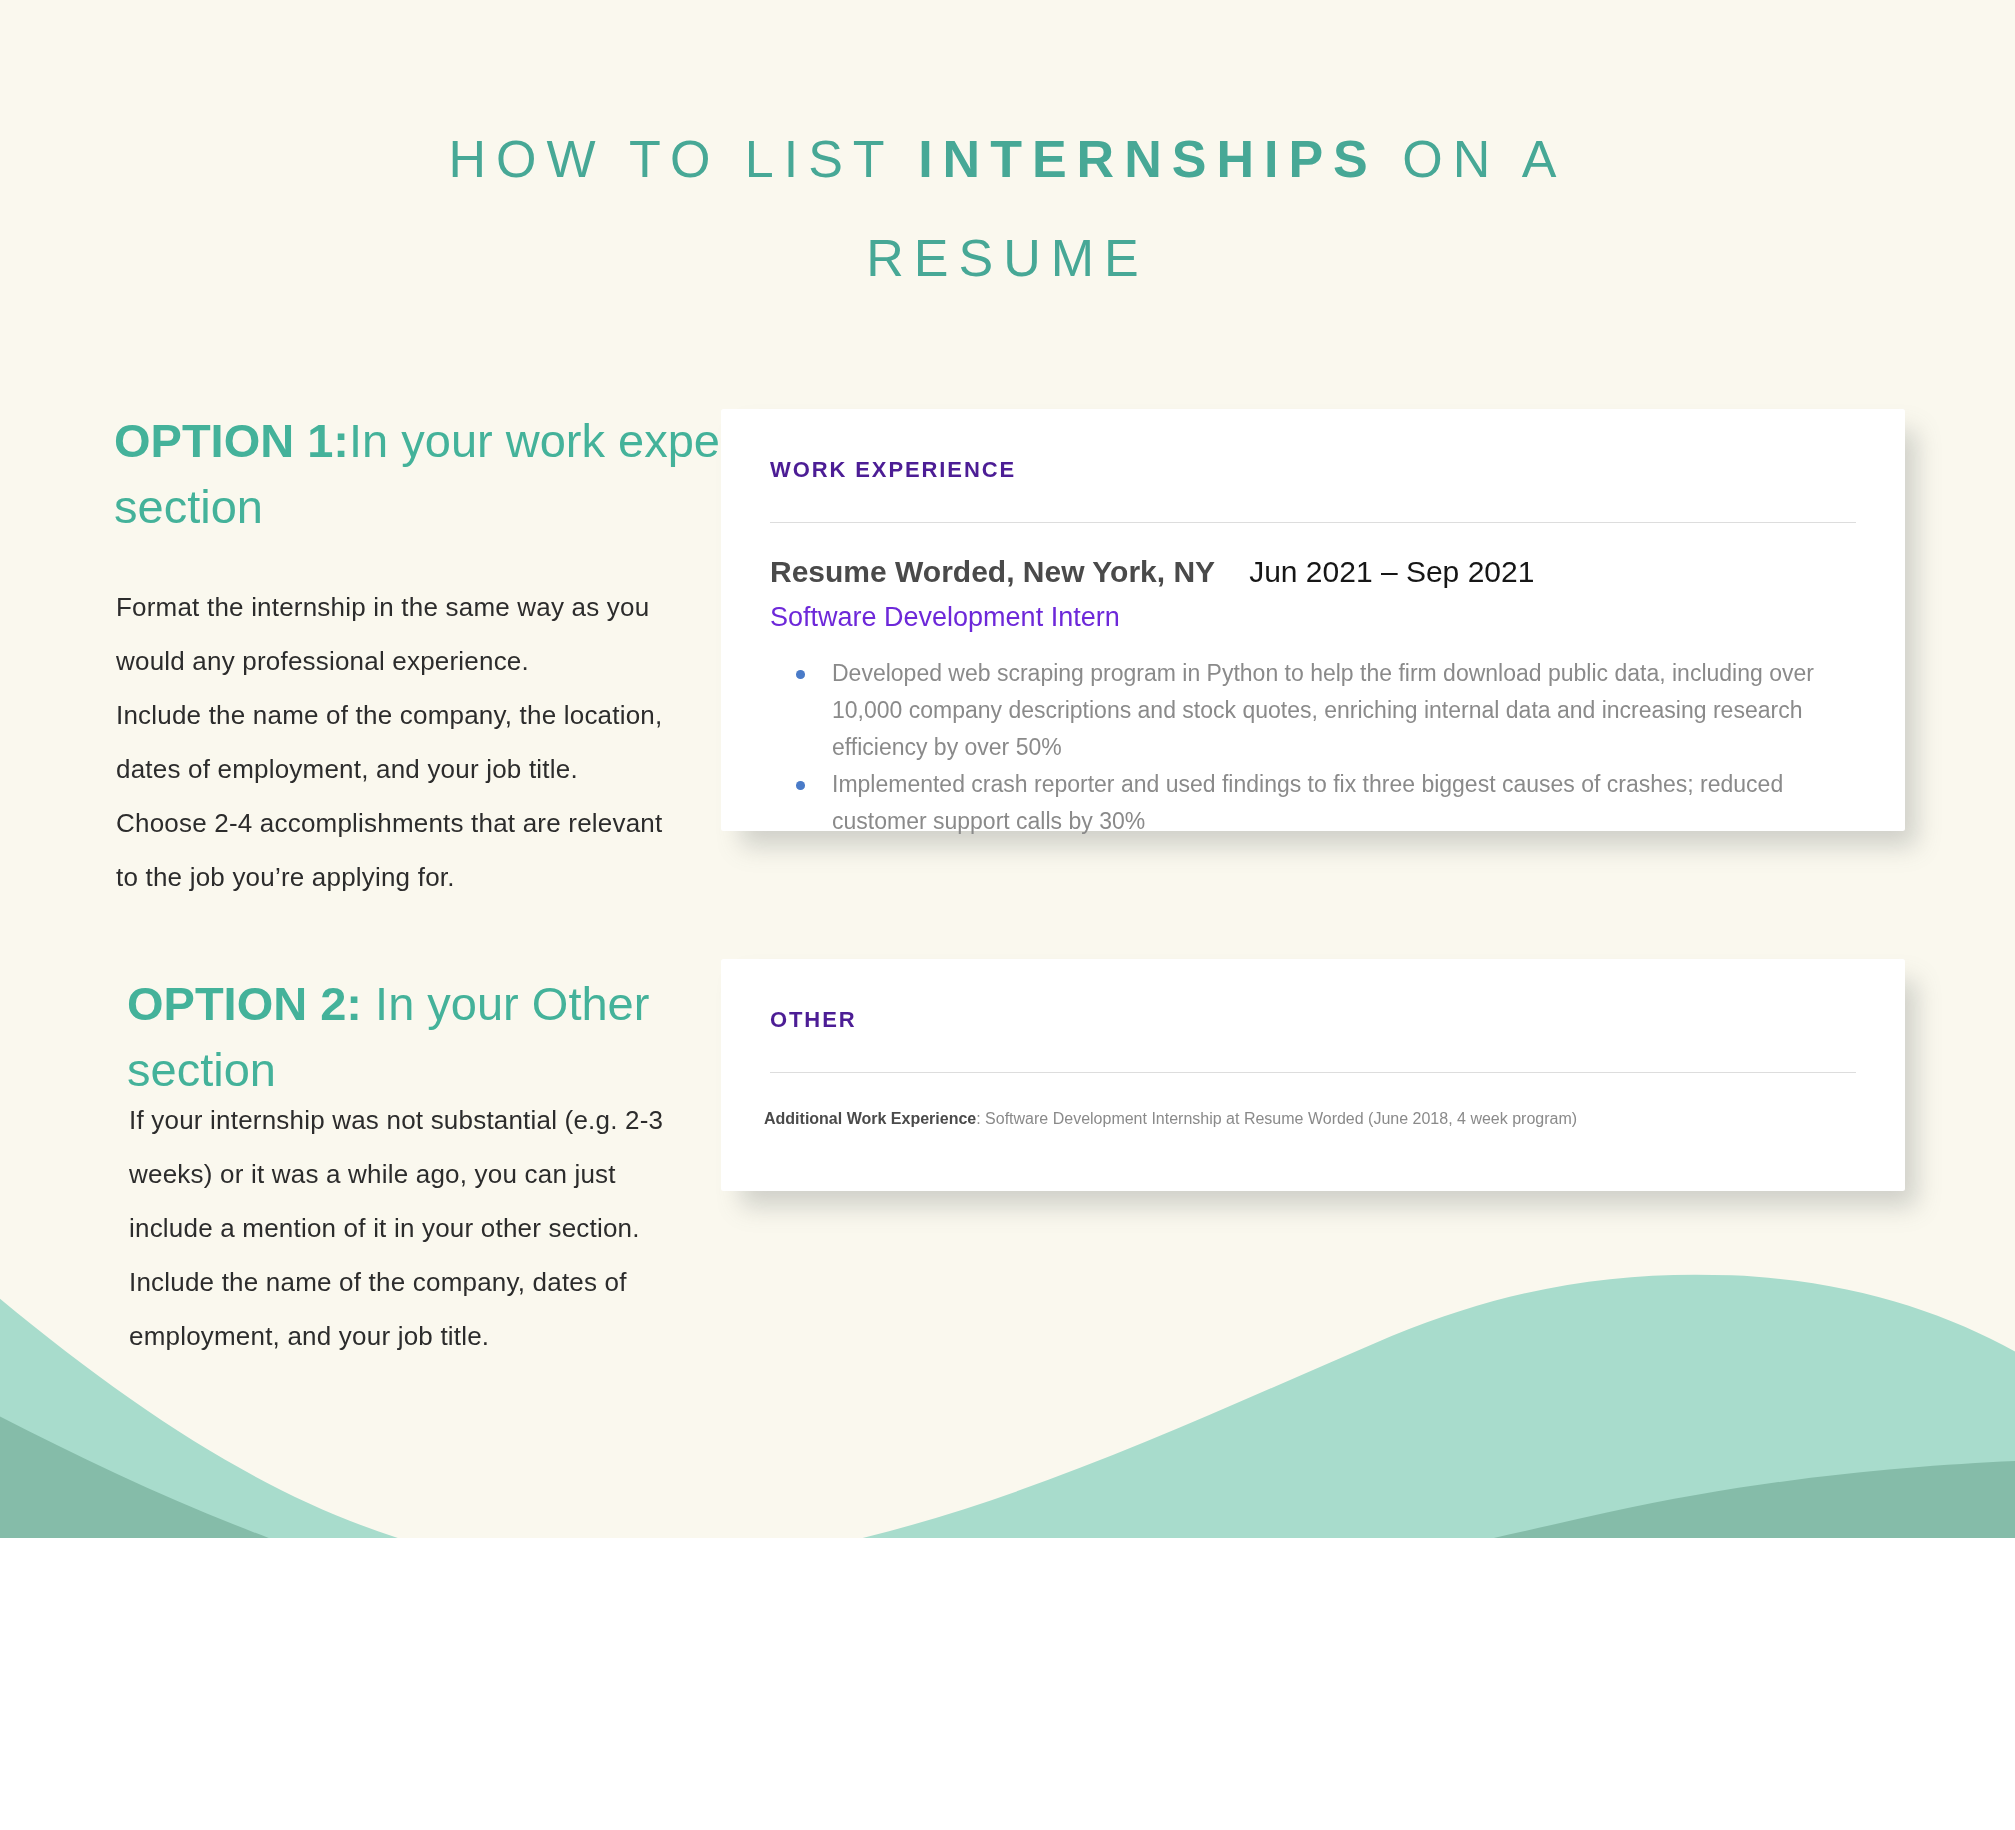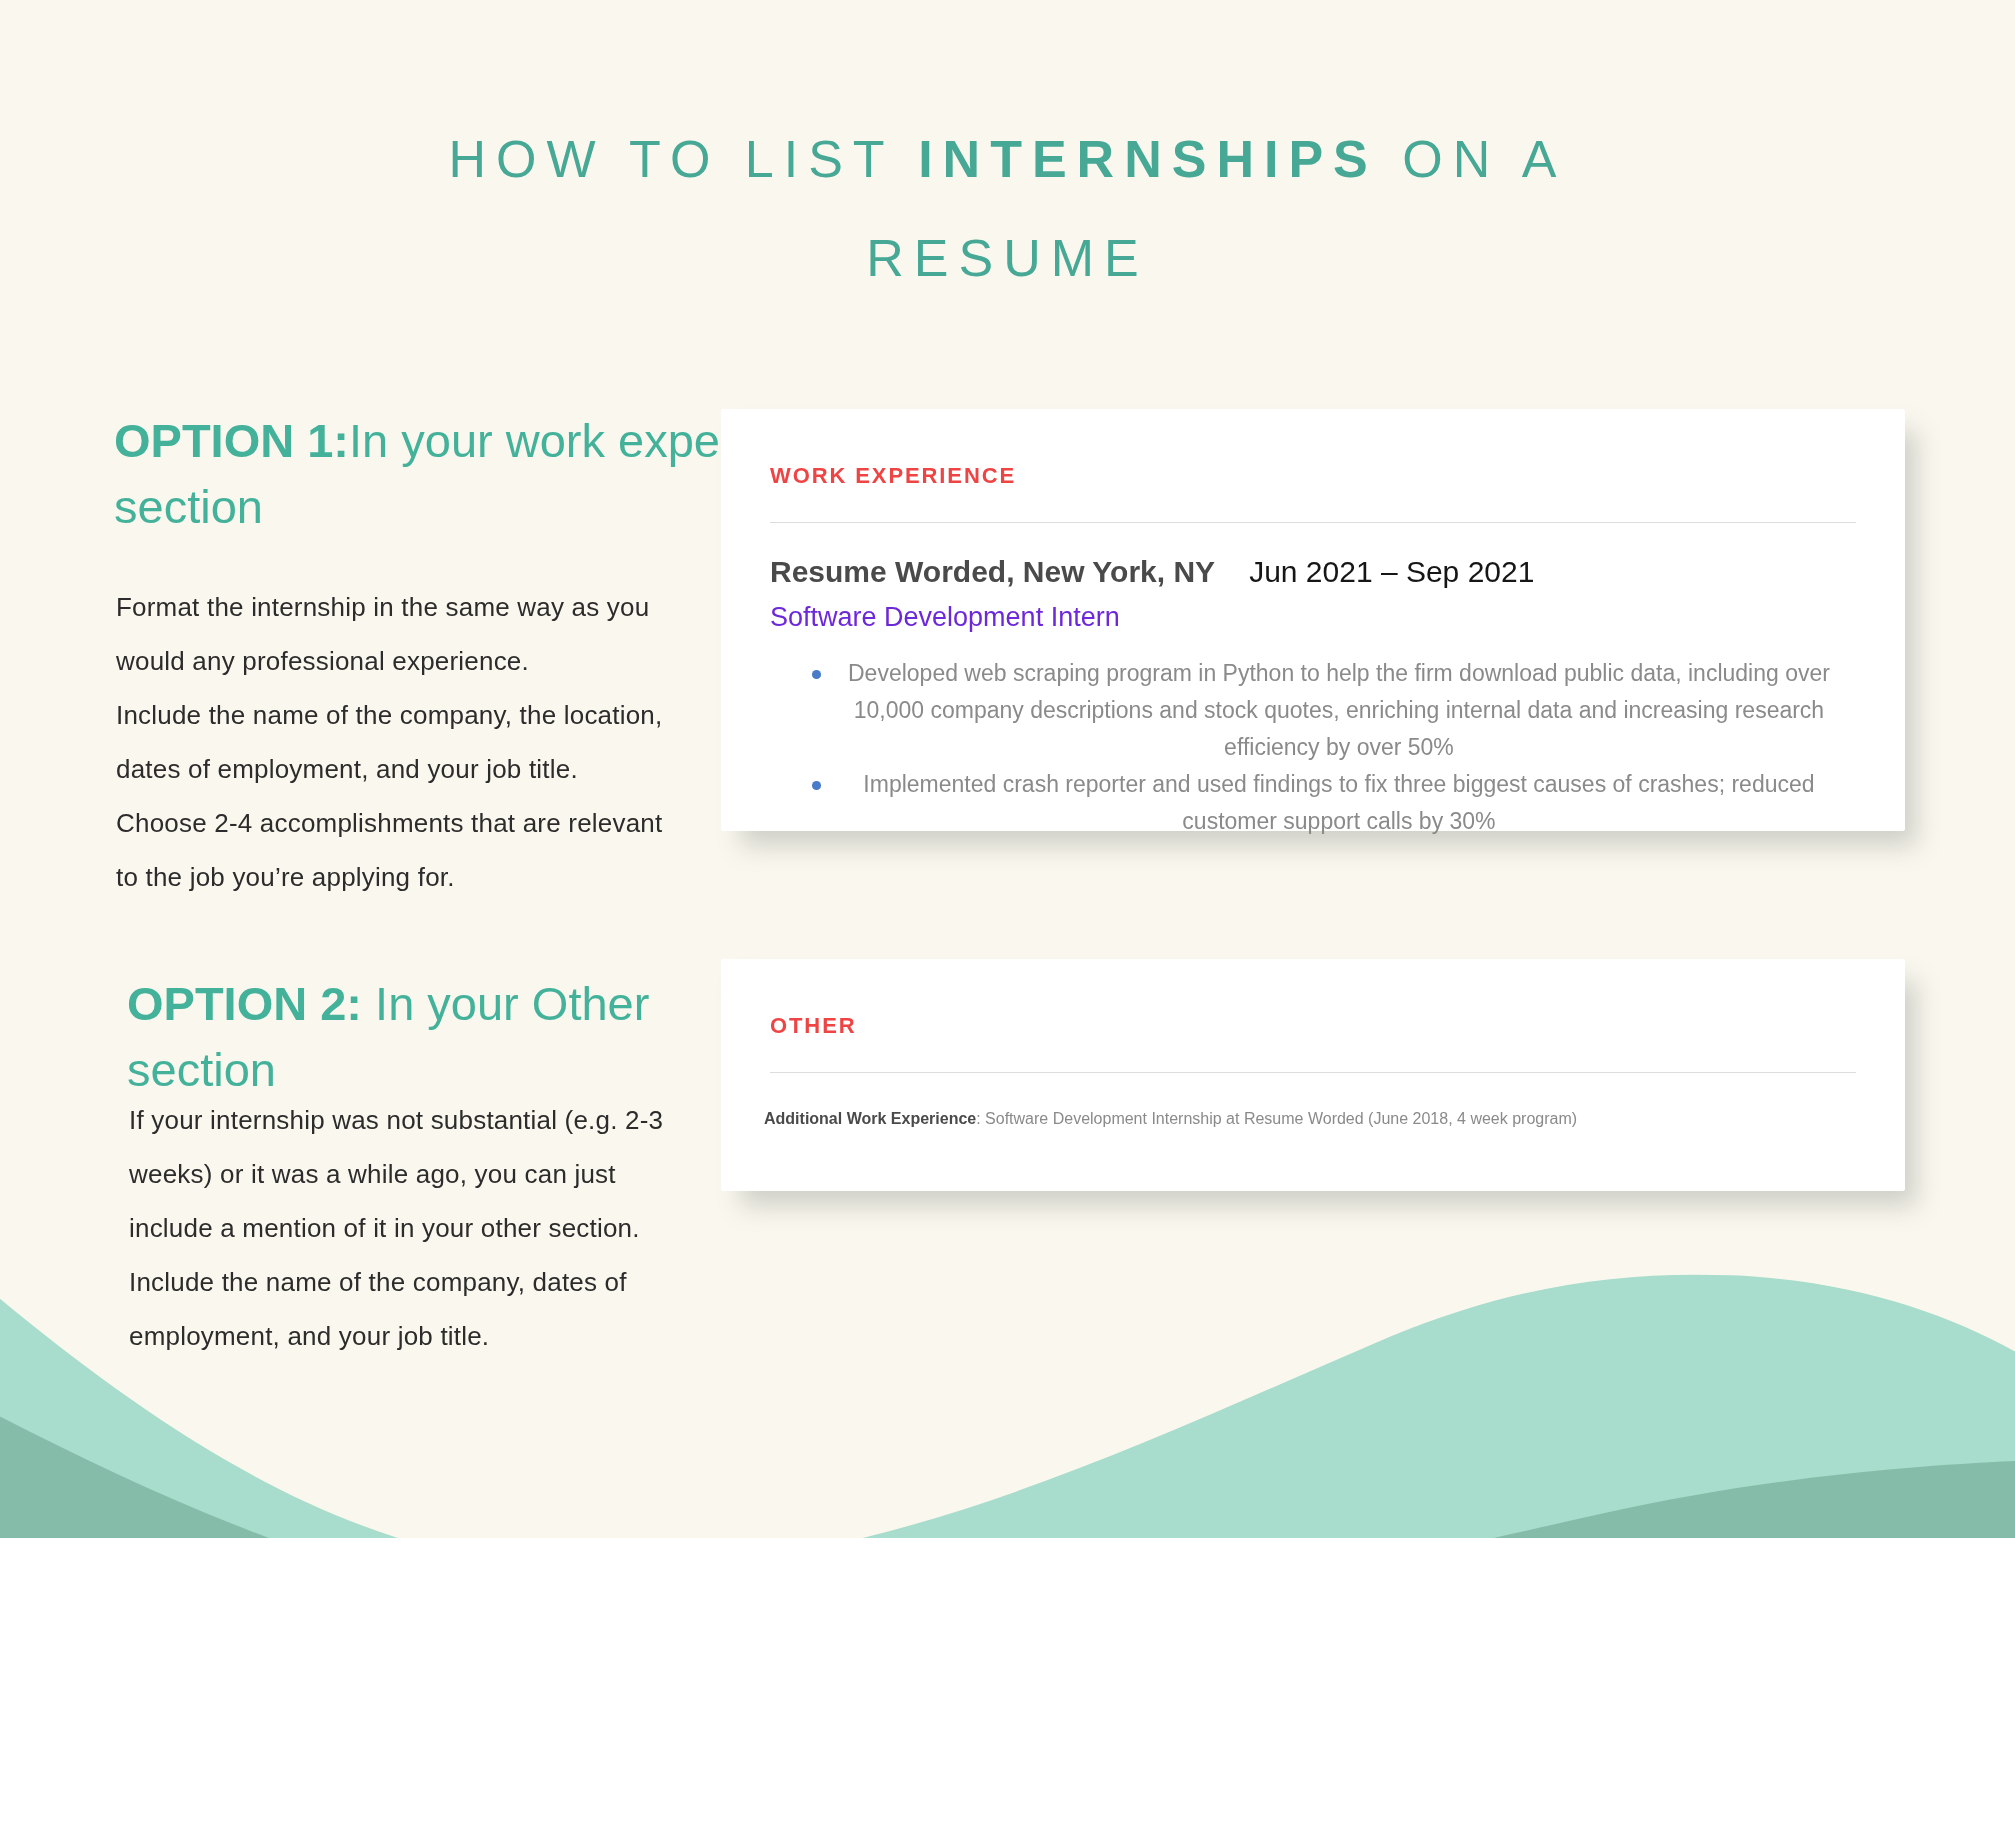--- a/index.html
+++ b/index.html
@@ -69,25 +69,25 @@
     width: 1184px;
     background: #FFFFFF;
     border-radius: 2.5px;
     box-shadow: 16px 18.6px 23.5px -3.7px rgba(96,105,105,0.28);
   }
   #work-card  { top: 409px;  height: 422px; }
   #other-card { top: 959px; height: 232px; }
 
   .card-header {
     position: absolute;
-    left: 49px; top: 54px;
+    left: 49px; top: 48px;
     font-size: 22px;
     font-weight: 700;
     letter-spacing: 1.9px;
-    color: #ef4444;
+    color: #4c1d95;
   }
   .card-divider {
     position: absolute;
     left: 49px; right: 49px;
     top: 113px;
     height: 1.2px;
     background: #DDDDDD;
   }
 
   
@@ -100,24 +100,23 @@
   .company { font-weight: 700; color: #4A4A4A; margin-top: 40px; }
   .dates   { color: #161616; margin-left: 34px; font-weight: 400; margin-top: 36px; }
   .role {
     position: absolute;
     left: 49px; top: 193px;
     font-size: 27px;
     color: #6d28d9;
   }
   .bullets {
     position: absolute;
-    left: 127px; top: 246px;
+    left: 111px; top: 246px;
     margin: 0; padding: 0;
     list-style: none;
-    text-align: center;
   }
   .bullets li {
     position: relative;
     font-size: 23px;
     line-height: 37px;
     color: #8A8A8A;
     white-space: pre-line;
   }
   .bullets li + li { margin-top: 0px; }
   .bullets li::before {

